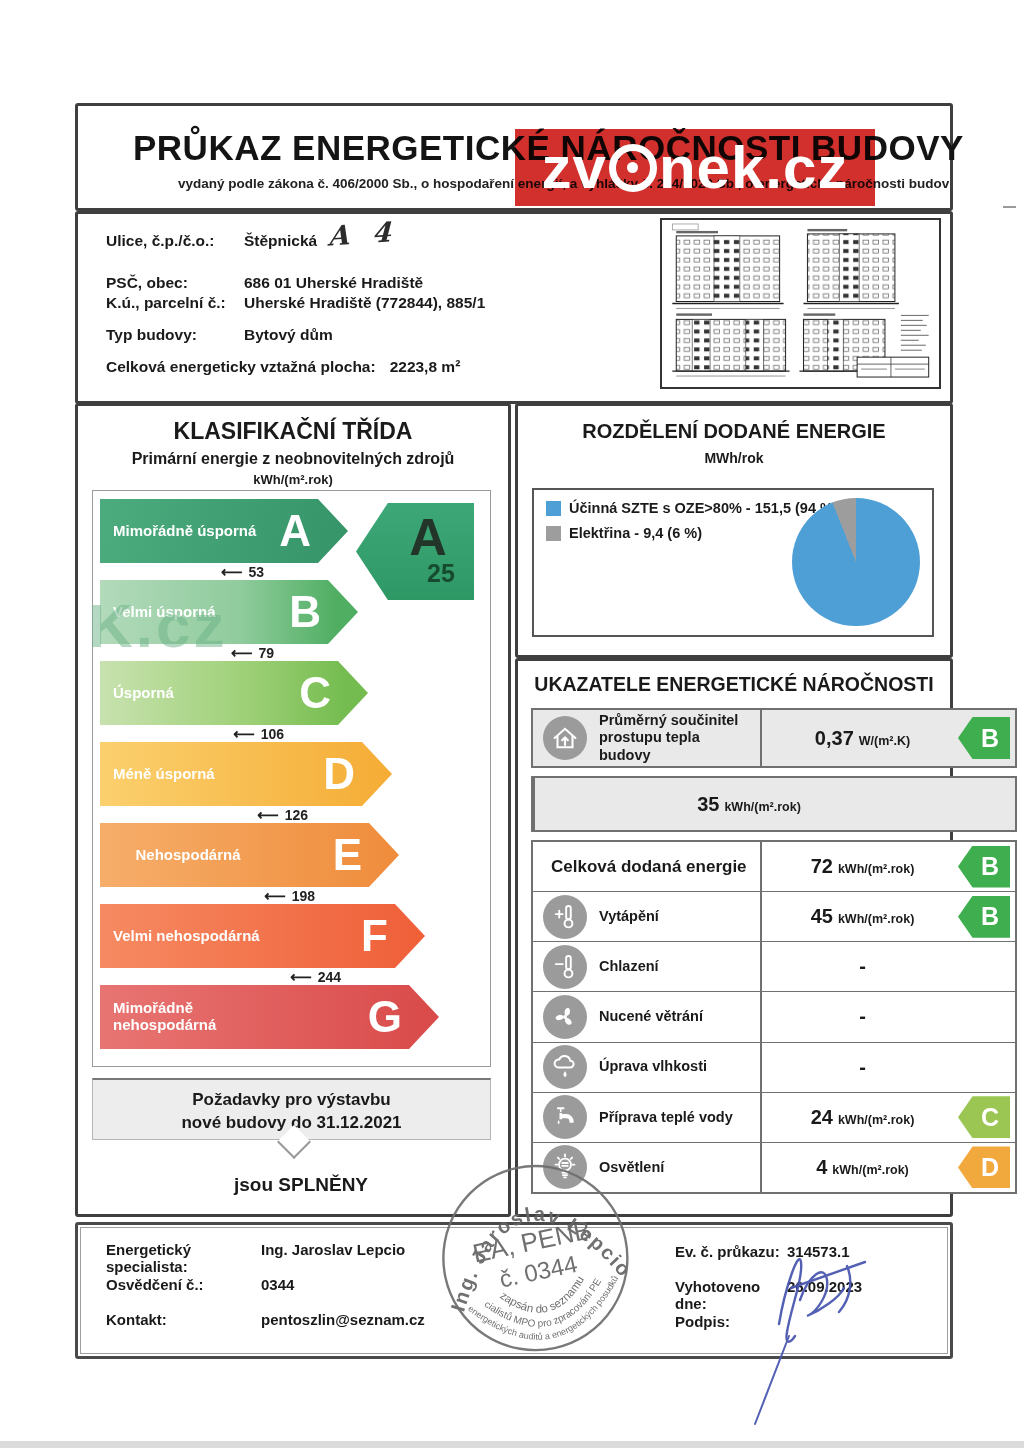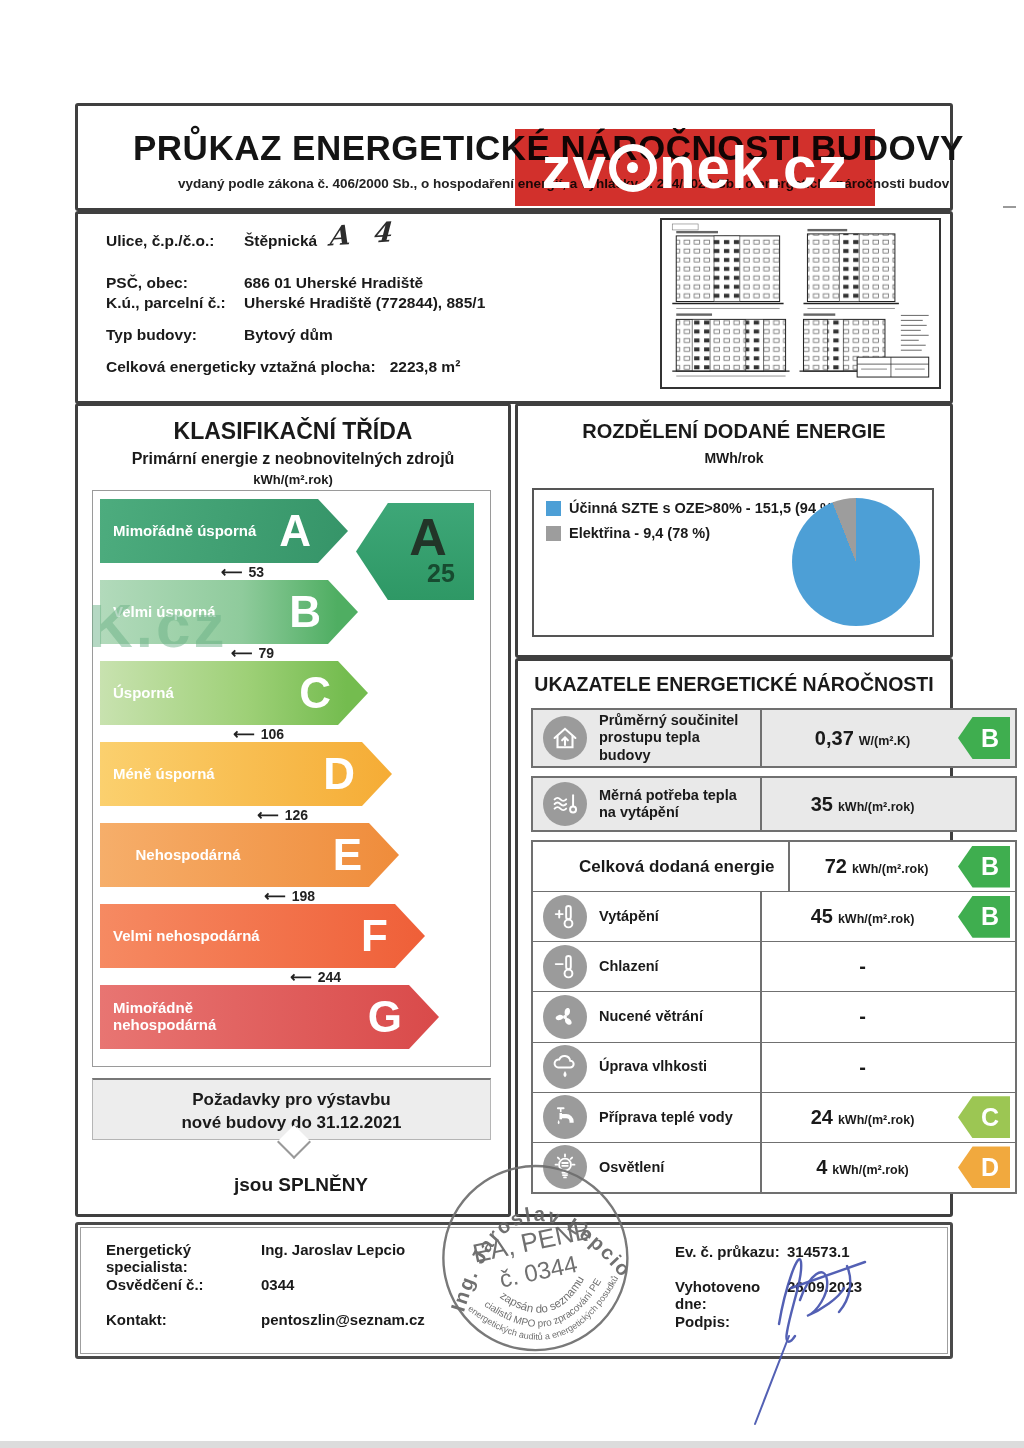--- a/index.html
+++ b/index.html
@@ -94,21 +94,21 @@
   .icirc svg{width:30px;height:30px;}
   .badge{position:absolute;right:5px;top:50%;transform:translateY(-50%);width:52px;height:42px;
          clip-path:polygon(0 50%,28% 0,100% 0,100% 100%,28% 100%);display:flex;align-items:center;
          justify-content:center;padding-left:12px;box-sizing:border-box;
          color:#fff;font-size:25px;font-weight:bold;}
   .badge-B{background:#3fae4f;}
   .badge-C{background:#9cc653;}
   .badge-D{background:#f1a93e;}
   .tbl{background:#fff;display:flex;flex-direction:column;}
   .tbl .trow{flex:1;border-top:1px solid #707070;}
-  .tbl .trow:first-child{border-top:none;padding-left:28px;}
+  .tbl .trow:first-child{border-top:none;}
   .grayrow{background:#e9e9e9;}
 
   
   .footer{box-shadow:inset 0 0 0 2px #fff,inset 0 0 0 3px #9f9f9f;}
   .f-row{position:absolute;display:flex;font-size:15px;}
   .f-label{font-weight:bold;}
   .f-value{font-weight:600;}
   .stamp{position:absolute;left:428px;top:1146px;z-index:6;opacity:.92;transform:rotate(-12deg);}
   .signature{position:absolute;left:745px;top:1226px;z-index:7;}
 
@@ -285,21 +285,21 @@
   <div class="box" style="left:515px;top:403px;width:432px;height:249px;">
     <div class="panel-title" style="top:14px;font-size:20px;">ROZDĚLENÍ DODANÉ ENERGIE</div>
     <div class="panel-title" style="top:44px;font-size:14px;">MWh/rok</div>
     <div class="innerbox">
       <div class="legend-item" style="top:10px;">
         <span class="sw sw-blue"></span>
         <span>Účinná SZTE s OZE&gt;80% - 151,5 (94 %)</span>
       </div>
       <div class="legend-item" style="top:35px;">
         <span class="sw sw-gray"></span>
-        <span>Elektřina - 9,4 (78 %)</span>
+        <span>Elektřina - 9,4 (6 %)</span>
       </div>
       <div class="pie"></div>
     </div>
   </div>
 
   <div class="box" style="left:515px;top:658px;width:432px;height:553px;">
     <div class="panel-title" style="top:12px;font-size:19.5px;">UKAZATELE ENERGETICKÉ NÁROČNOSTI</div>
 
     <div class="irowbox grayrow" style="top:47px;height:60px;">
       <div class="irow">
@@ -318,32 +318,20 @@
             <span class="inum">0,37</span>
             <span class="iunit">W/(m².K)</span>
           </span>
           <span class="badge badge-B">B</span>
         </div>
       </div>
     </div>
 
     <div class="irowbox grayrow" style="top:115px;height:56px;">
       <div class="irow">
-        <div class="ileft">
-          <span class="icirc">
-            <svg viewBox="0 0 26 26" fill="none" stroke="#fff" stroke-width="1.7" stroke-linecap="round">
-              <path d="M4 9 q2.5 -2.6 5 0 t5 0"></path>
-                <path d="M4 13 q2.5 -2.6 5 0 t5 0"></path>
-              <path d="M4 17 q2.5 -2.6 5 0 t5 0"></path>
-                <path d="M20 5.5 v9"></path>
-                <circle cx="20" cy="17.8" r="2.6"></circle>
-            </svg>
-          </span>
-          <span class="ilabel" style="width:150px;">Měrná potřeba tepla na vytápění</span>
-        </div>
         <div class="iright">
           <span class="ival">
             <span class="inum">35</span>
             <span class="iunit">kWh/(m².rok)</span>
           </span>
 
         </div>
       </div>
     </div>
 

